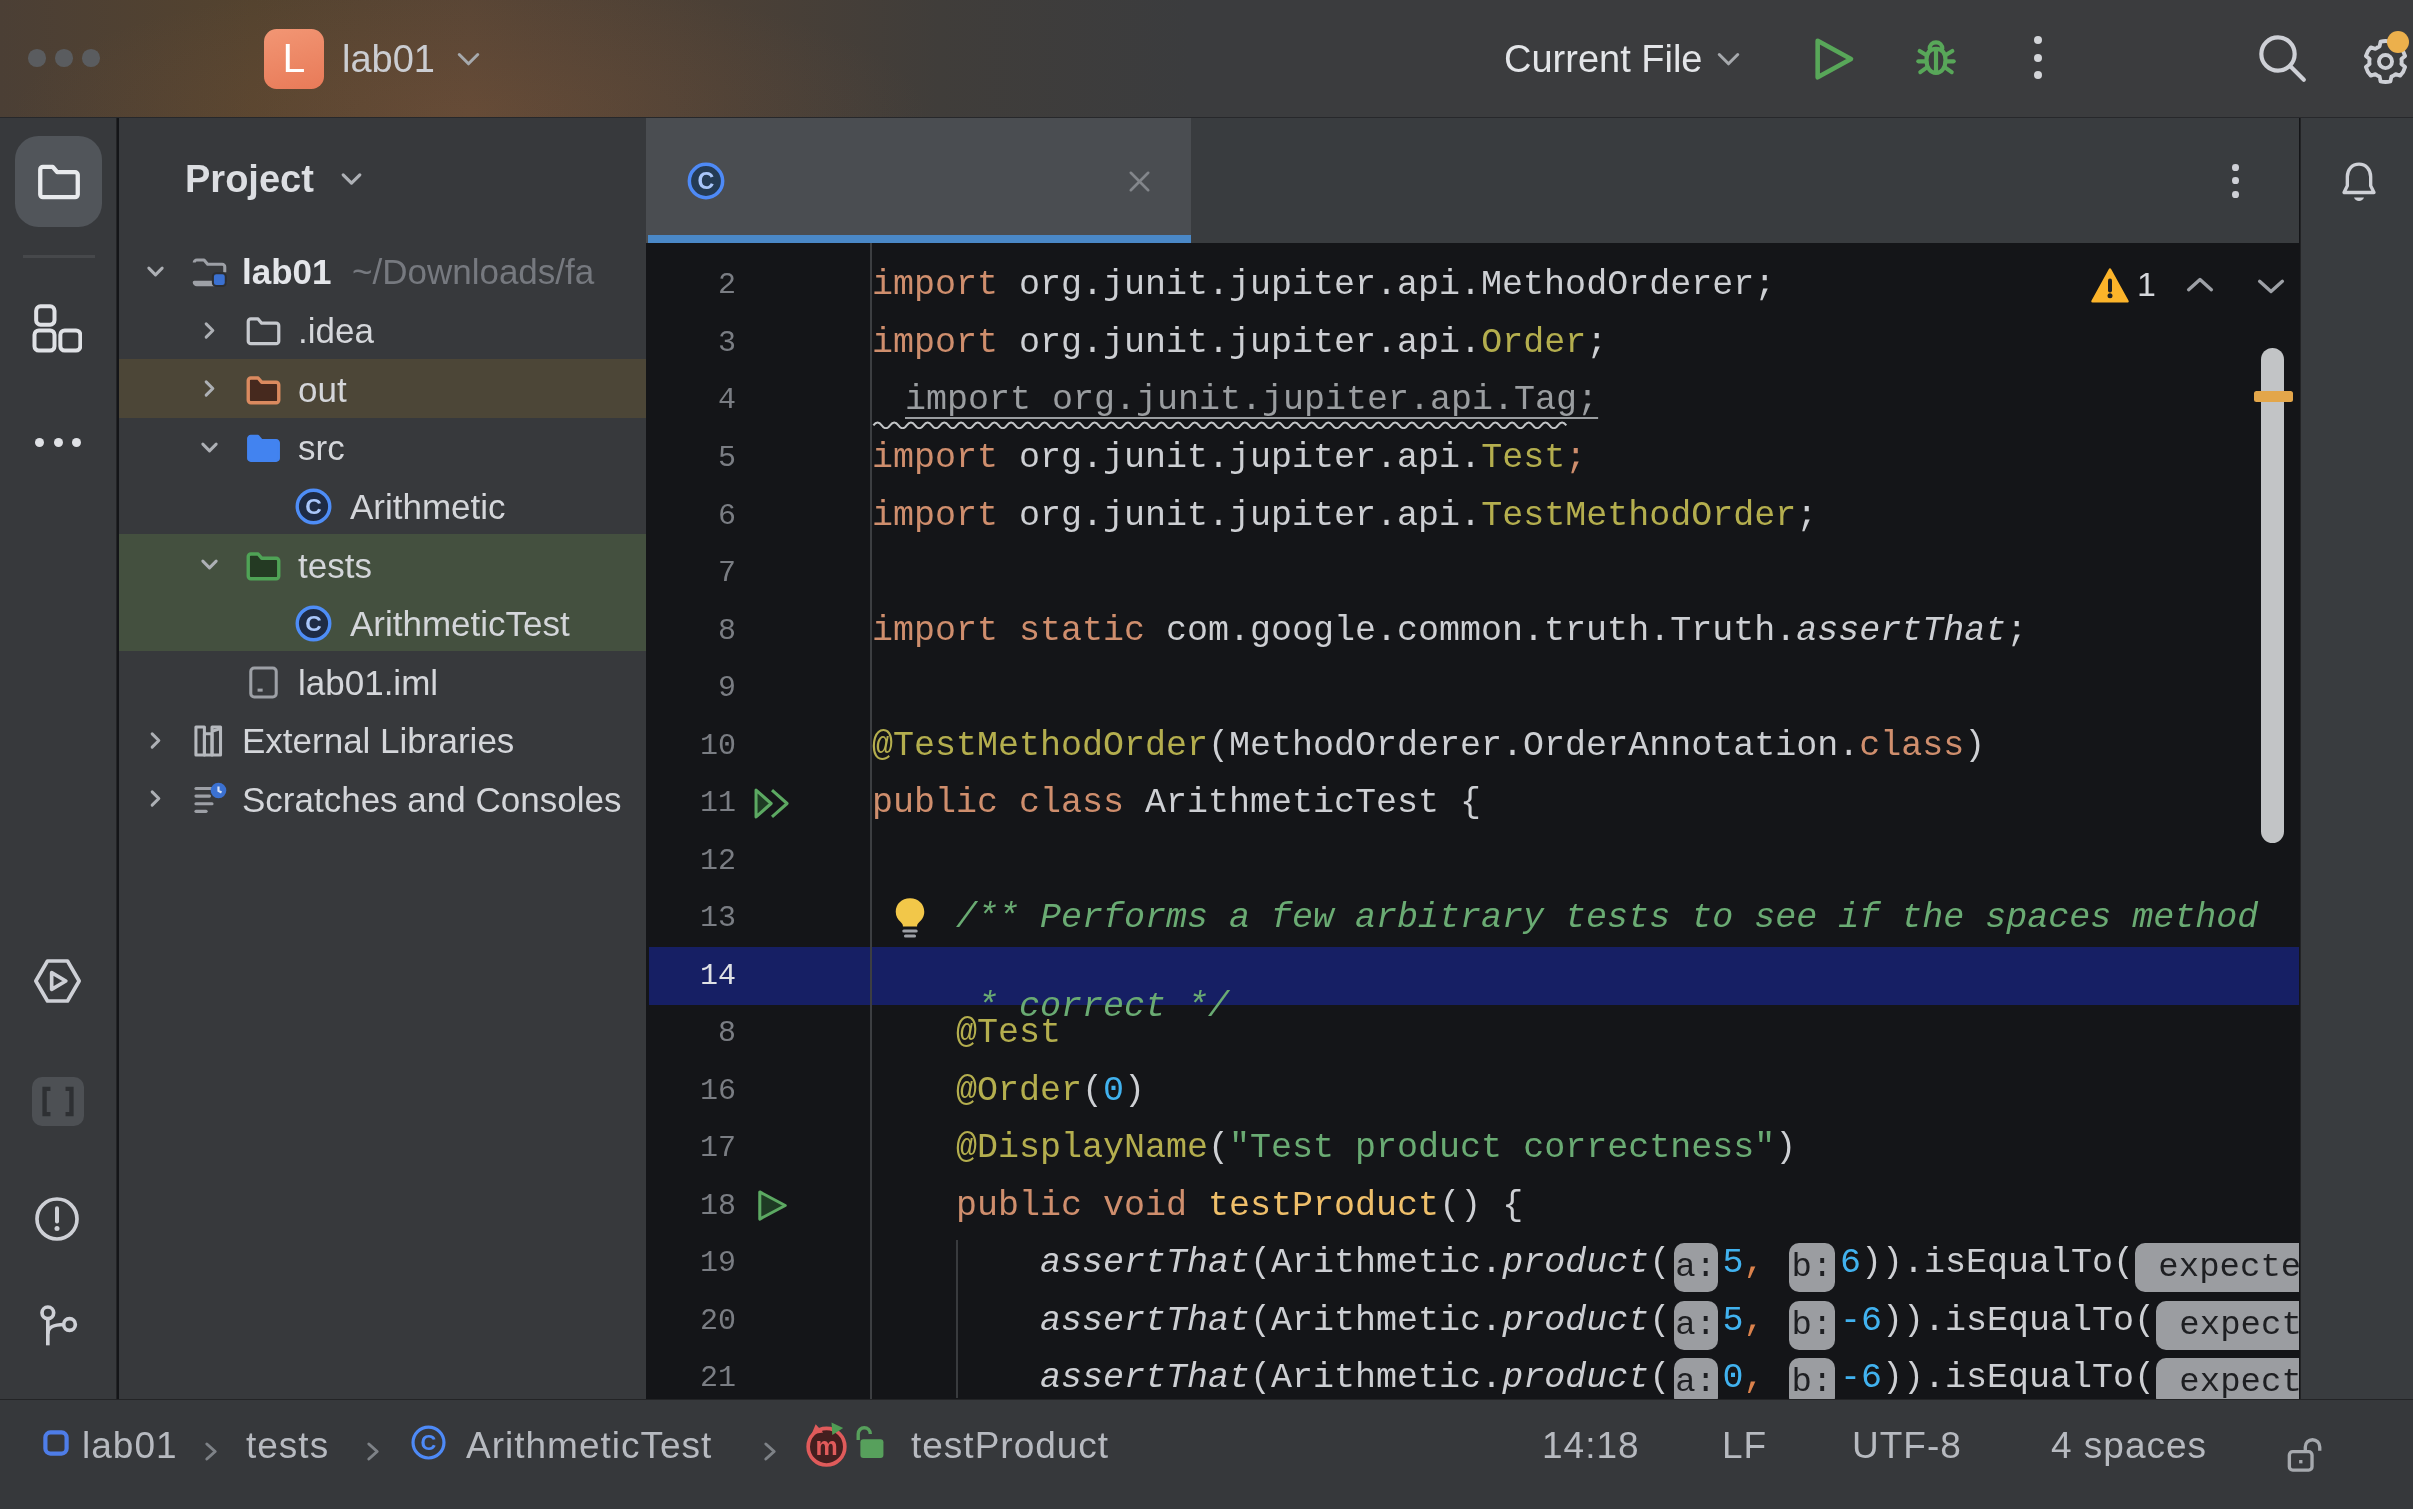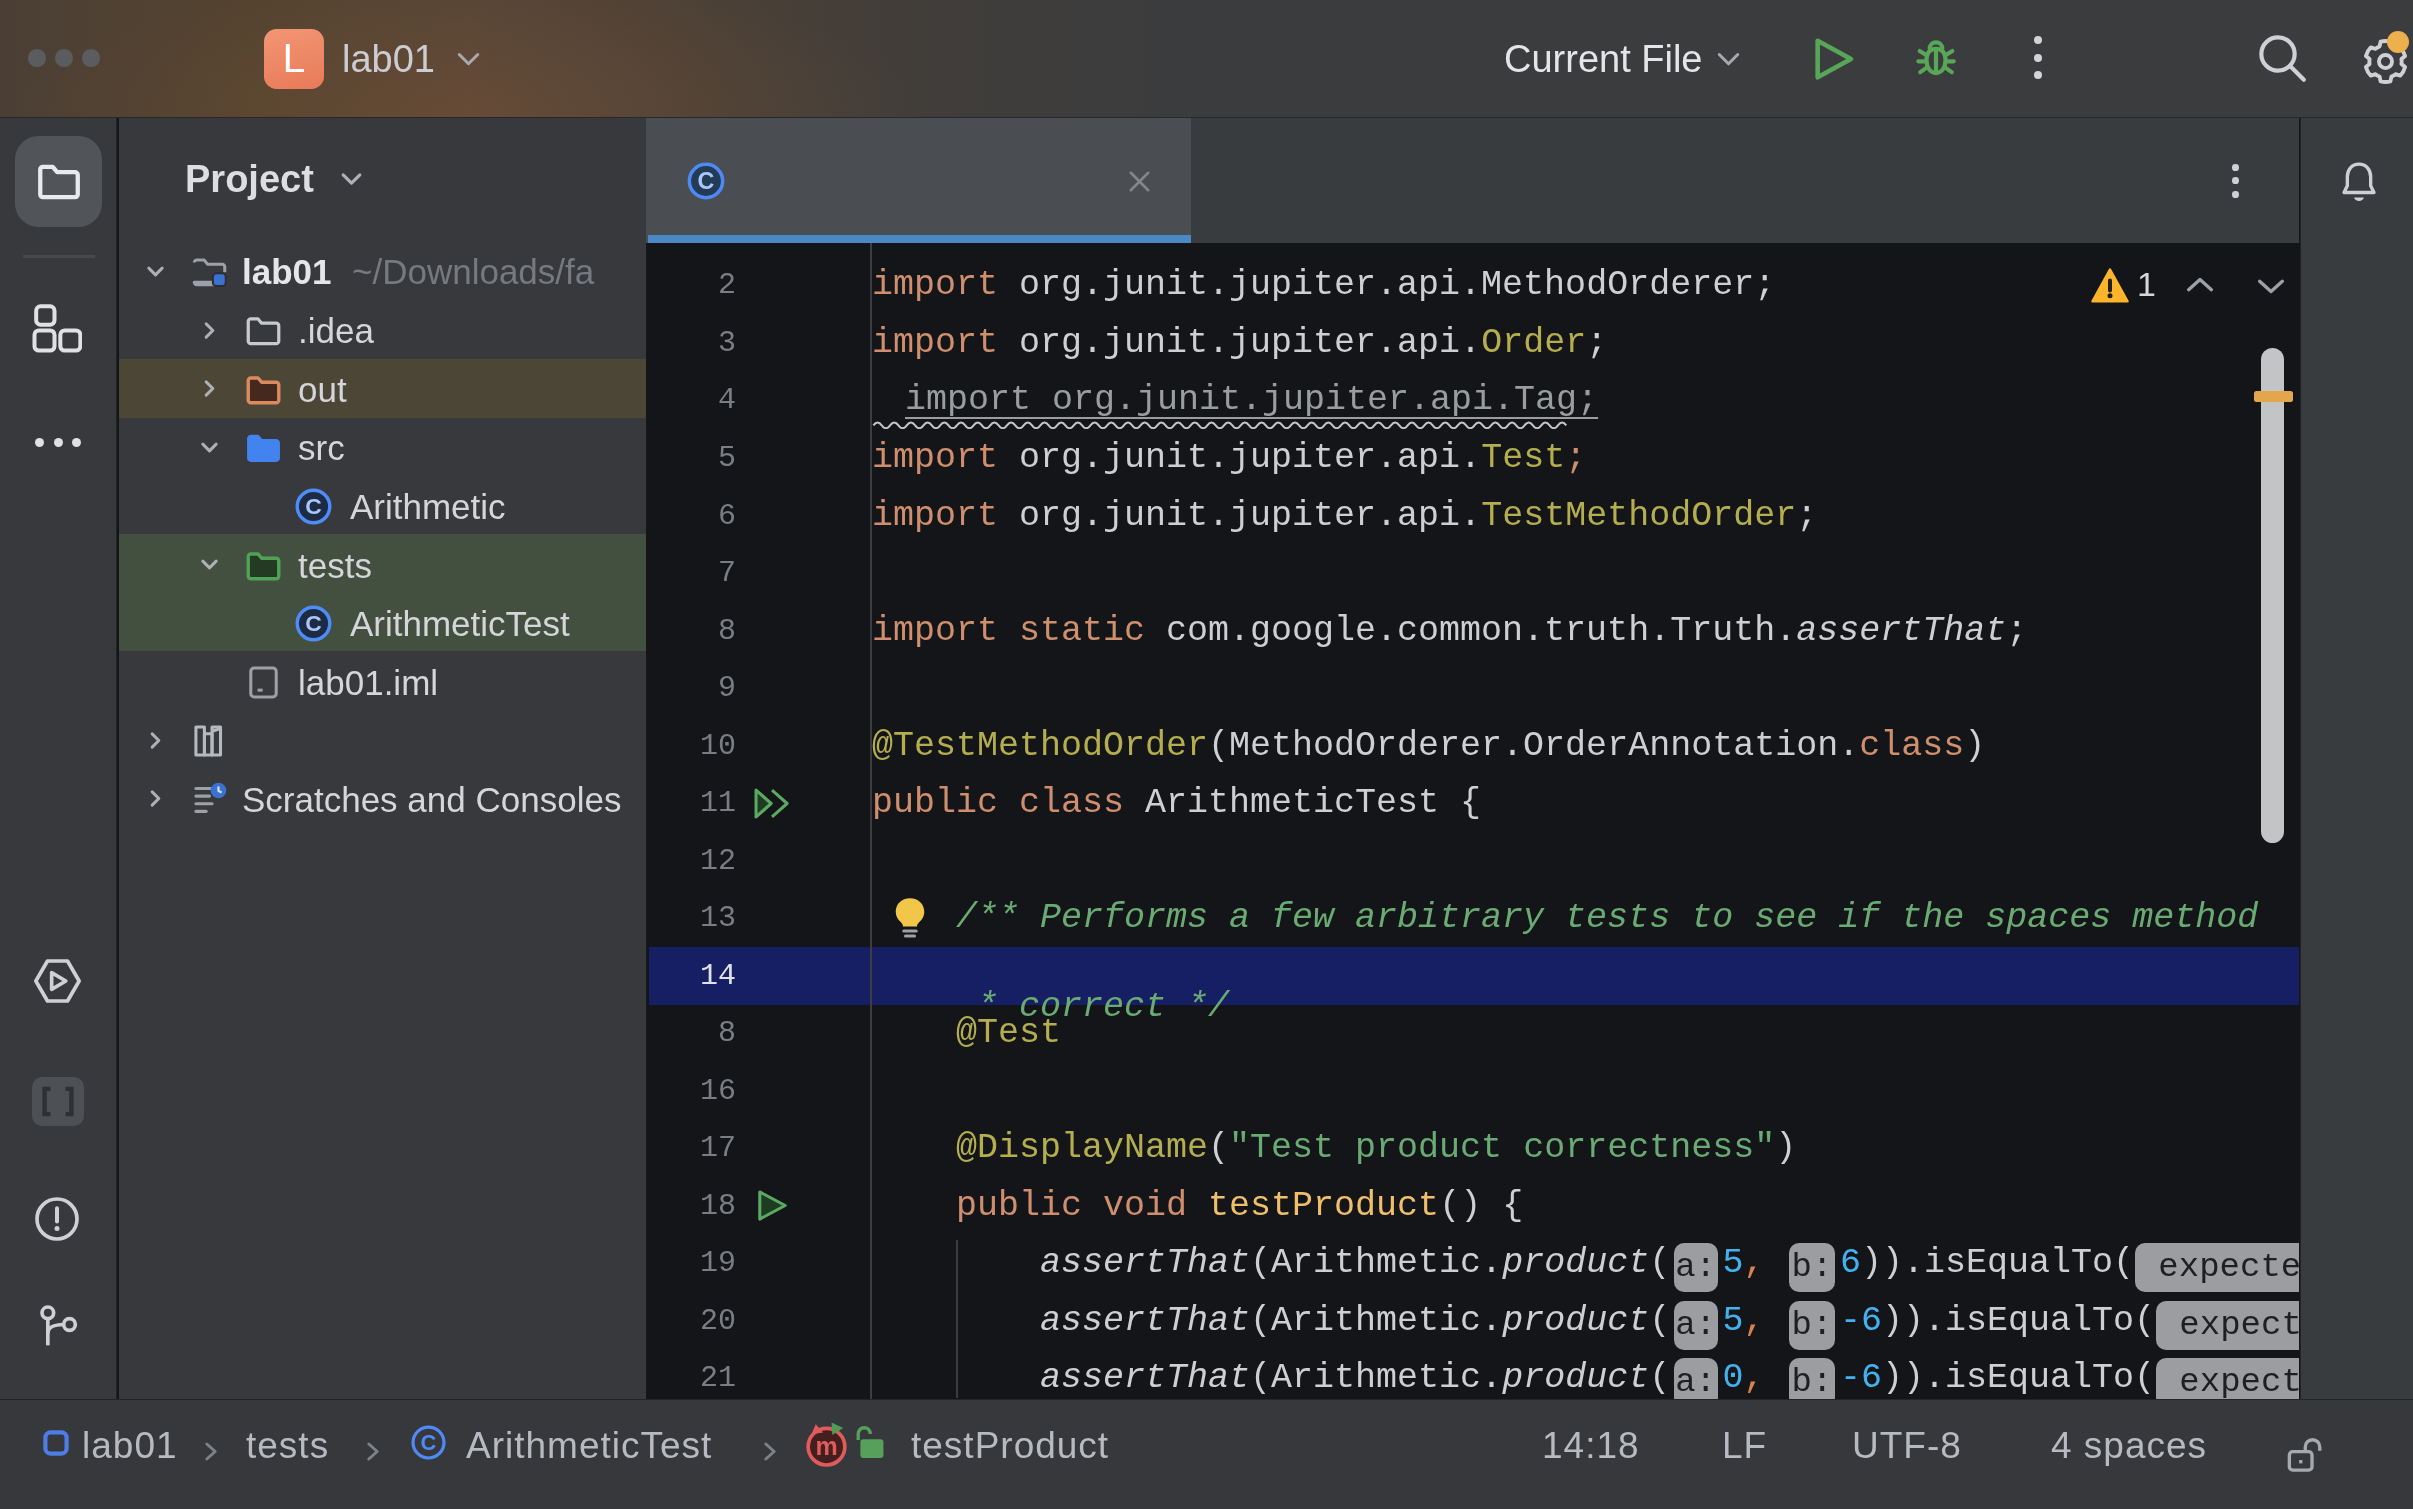--- a/index.html
+++ b/index.html
@@ -209,20 +209,21 @@
         <polyline points="11,7 19,15 11,23" fill="none" stroke="#ADB0B5" stroke-width="3.6" stroke-linecap="round" stroke-linejoin="round"></polyline>
       </svg>
     <svg class="abs" style="left:71px;top:603px;" width="39" height="39" viewBox="0 0 23 23">
         <g fill="none" stroke="#B6B9BE" stroke-width="1.8" stroke-linejoin="round">
           <rect x="3.5" y="3.5" width="5" height="16.5"></rect>
           <rect x="8.5" y="7.5" width="4.5" height="12.5"></rect>
           <rect x="13" y="3.5" width="5" height="16.5"></rect>
           <path d="M13 6 L18 4.5"></path>
         </g>
       </svg>
+    <div class="treelabel" style="left:123px;top:593px;">External Libraries</div>
 
     <svg class="abs" style="left:23.5px;top:668px;" width="25" height="25" viewBox="0 0 30 30">
         <polyline points="11,7 19,15 11,23" fill="none" stroke="#ADB0B5" stroke-width="3.6" stroke-linecap="round" stroke-linejoin="round"></polyline>
       </svg>
     <svg class="abs" style="left:71px;top:662px;" width="39" height="39" viewBox="0 0 23 23">
         <g stroke="#9DA0A6" stroke-width="1.8" stroke-linecap="round">
           <line x1="3.5" y1="5" x2="13" y2="5"></line>
           <line x1="3.5" y1="9.5" x2="11.5" y2="9.5"></line>
           <line x1="3.5" y1="14" x2="13" y2="14"></line>
           <line x1="3.5" y1="18.5" x2="9.5" y2="18.5"></line>
@@ -301,20 +302,21 @@
       <div class="cl" style="top:71px;text-align:center;"><span class="kw">import</span> org.junit.jupiter.api.<span class="ann">Order</span>;</div>
       <div class="cl" style="top:128px;padding-left:33px;"><span class="gr" style="text-decoration:underline;text-decoration-color:#9A9DA0;text-decoration-thickness:2.1px;text-underline-offset:8.4px;">import org.junit.jupiter.api.Tag;</span></div>
       <div class="cl" style="top:186px;"><span class="kw">import</span> org.junit.jupiter.api.<span class="ann">Test</span><span class="kw">;</span></div>
       <div class="cl" style="top:244px;"><span class="kw">import</span> org.junit.jupiter.api.<span class="ann">TestMethodOrder</span>;</div>
       <div class="cl" style="top:359px;"><span class="kw">import static</span> com.google.common.truth.Truth.<span class="it">assertThat</span>;</div>
       <div class="cl" style="top:474px;"><span class="ann">@TestMethodOrder</span>(MethodOrderer.OrderAnnotation.<span class="kw">class</span>)</div>
       <div class="cl" style="top:531px;"><span class="kw">public class</span> ArithmeticTest {</div>
       <div class="cl" style="top:646px;"><span class="cmt">    /** Performs a few arbitrary tests to see if the spaces method</span></div>
       <div class="cl" style="top:704px;margin-top:31px;"><span class="cmt">     * correct */</span></div>
       <div class="cl" style="top:761px;">    <span class="ann">@Test</span></div>
+      <div class="cl" style="top:819px;">    <span class="ann">@Order</span>(<span class="num">0</span>)</div>
       <div class="cl" style="top:876px;">    <span class="ann">@DisplayName</span>(<span class="str">"Test product correctness"</span>)</div>
       <div class="cl" style="top:934px;">    <span class="kw">public void</span> <span class="gold">testProduct</span>() {</div>
       <div class="cl" style="top:991px;">        <span class="it">assertThat</span>(Arithmetic.<span class="it">product</span>(<span class="hint mono" style="width:44px;margin-left:3.4px;margin-right:5px;font-size:34px;">a:</span><span class="num">5</span><span class="comma">,</span> <span class="hint mono" style="width:46px;margin-left:3.4px;margin-right:5px;font-size:34px;">b:</span><span class="num">6</span>)).isEqualTo(<span class="hint" style="width:201px;margin-left:0.8px;font-size:34px;text-align:left;padding-left:23.5px;">expected</span></div>
       <div class="cl" style="top:1049px;">        <span class="it">assertThat</span>(Arithmetic.<span class="it">product</span>(<span class="hint mono" style="width:44px;margin-left:3.4px;margin-right:5px;font-size:34px;">a:</span><span class="num">5</span><span class="comma">,</span> <span class="hint mono" style="width:46px;margin-left:3.4px;margin-right:5px;font-size:34px;">b:</span><span class="num">-6</span>)).isEqualTo(<span class="hint" style="width:201px;margin-left:0.8px;font-size:34px;text-align:left;padding-left:23.5px;">expected</span></div>
       <div class="cl" style="top:1106px;">        <span class="it">assertThat</span>(Arithmetic.<span class="it">product</span>(<span class="hint mono" style="width:44px;margin-left:3.4px;margin-right:5px;font-size:34px;">a:</span><span class="num">0</span><span class="comma">,</span> <span class="hint mono" style="width:46px;margin-left:3.4px;margin-right:5px;font-size:34px;">b:</span><span class="num">-6</span>)).isEqualTo(<span class="hint" style="width:201px;margin-left:0.8px;font-size:34px;text-align:left;padding-left:23.5px;">expected</span></div>
 
       <svg class="abs" style="left:226px;top:174px;" width="699" height="11.7" viewBox="0 0 834 14">
           <path d="M0 10 Q 5 3 10 10 T 20 10 T 30 10 T 40 10 T 50 10 T 60 10 T 70 10 T 80 10 T 90 10 T 100 10 T 110 10 T 120 10 T 130 10 T 140 10 T 150 10 T 160 10 T 170 10 T 180 10 T 190 10 T 200 10 T 210 10 T 220 10 T 230 10 T 240 10 T 250 10 T 260 10 T 270 10 T 280 10 T 290 10 T 300 10 T 310 10 T 320 10 T 330 10 T 340 10 T 350 10 T 360 10 T 370 10 T 380 10 T 390 10 T 400 10 T 410 10 T 420 10 T 430 10 T 440 10 T 450 10 T 460 10 T 470 10 T 480 10 T 490 10 T 500 10 T 510 10 T 520 10 T 530 10 T 540 10 T 550 10 T 560 10 T 570 10 T 580 10 T 590 10 T 600 10 T 610 10 T 620 10 T 630 10 T 640 10 T 650 10 T 660 10 T 670 10 T 680 10 T 690 10 T 700 10 T 710 10 T 720 10 T 730 10 T 740 10 T 750 10 T 760 10 T 770 10 T 780 10 T 790 10 T 800 10 T 810 10 T 820 10 T 830 10" fill="none" stroke="#C2C4C6" stroke-width="2.4"></path>
         </svg>
 

